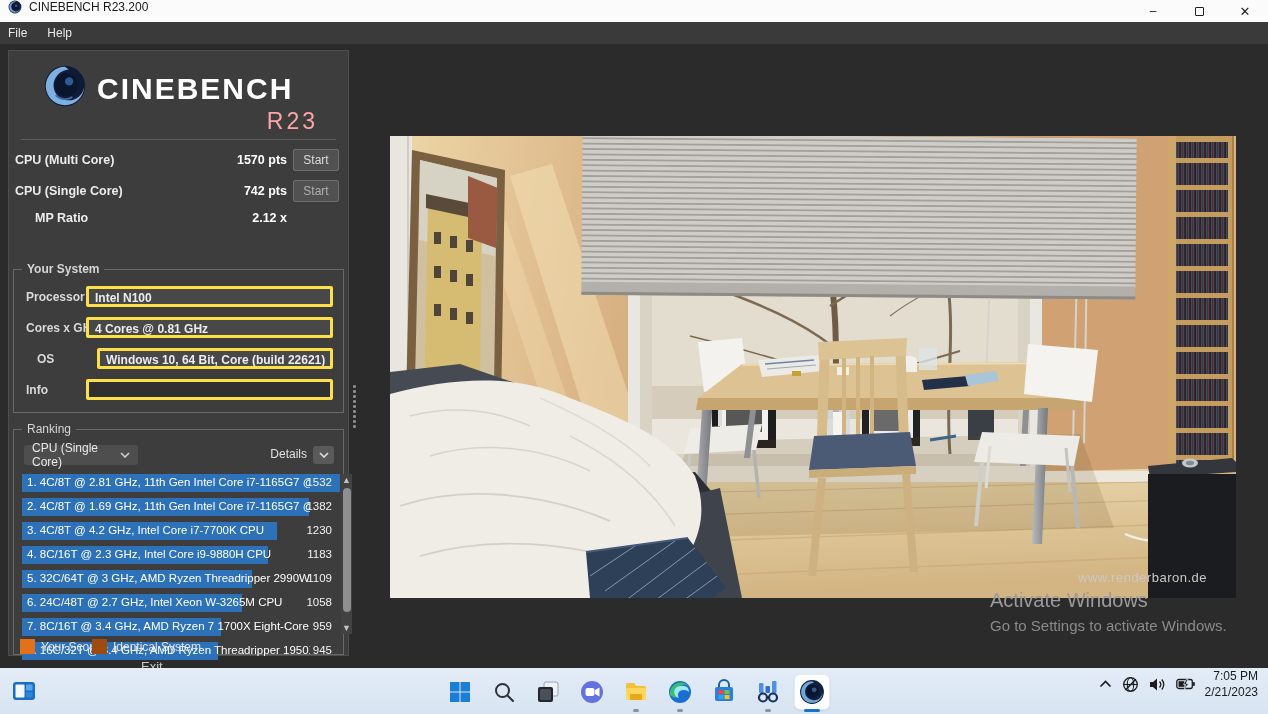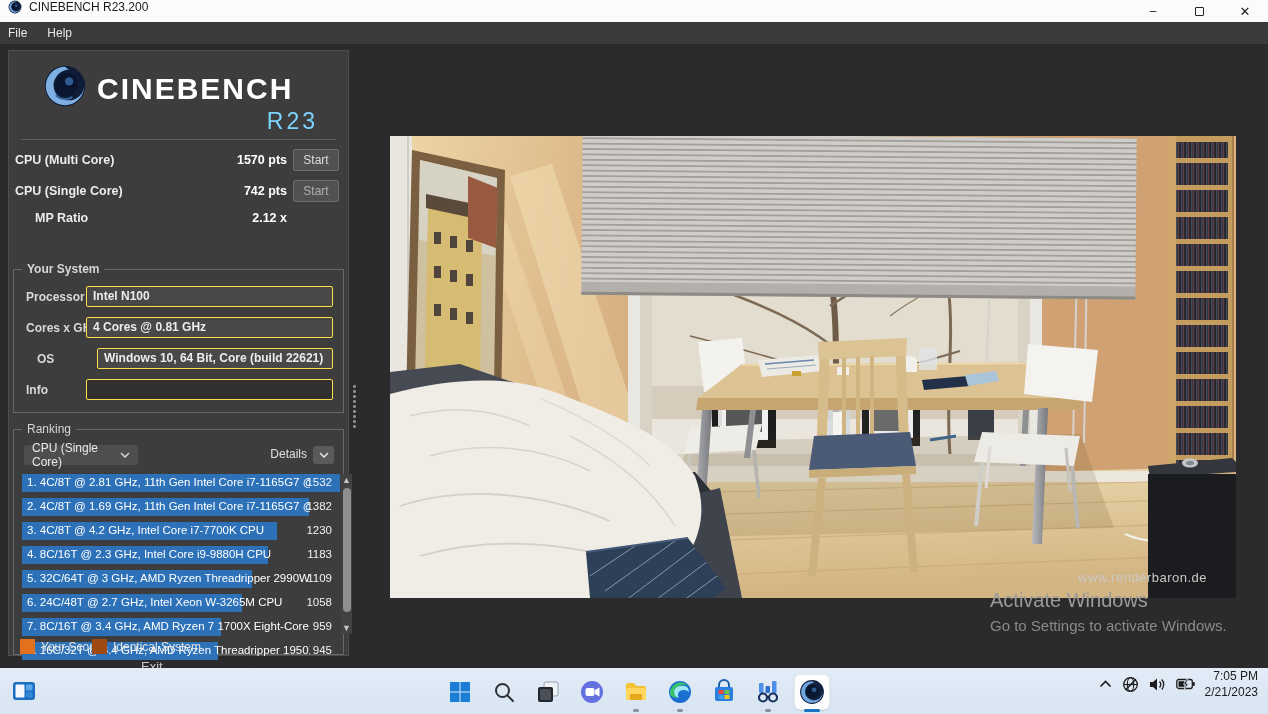--- a/index.html
+++ b/index.html
@@ -19,36 +19,36 @@
 
   
   .menubar { position:absolute; left:0; top:22px; width:1268px; height:22px; background:#3a3a3a; display:flex; align-items:center; }
   .menu-item { color:#e8e8e8; font-size:12px; padding:0 10px; height:22px; display:flex; align-items:center; }
   .menu-item:first-child { padding-left:8px; }
 
   
   .panel { position:absolute; left:8px; top:50px; width:341px; height:606px; background:#3d3d3d; border:1px solid #4e4e4e; }
   .logo-icon { position:absolute; left:34px; top:13px; width:44px; height:44px; }
   .brand-name { position:absolute; left:88px; top:21px; font-size:30px; font-weight:700; letter-spacing:2px; color:#ffffff; }
-  .brand-ver { position:absolute; right:30px; top:57px; font-size:23px; letter-spacing:3px; color:#7dd3fc; font-weight:400; }
+  .brand-ver { position:absolute; right:30px; top:57px; font-size:23px; letter-spacing:3px; color:#fca5a5; font-weight:400; }
   .panel-divider { position:absolute; left:12px; right:12px; top:88px; height:1px; background:#5c5c5c; }
 
   .bench-row { position:absolute; left:6px; right:6px; height:24px; }
   .bench-label { position:absolute; left:0; top:4px; font-size:12.5px; font-weight:700; color:#ececec; }
   .bench-label.indent { left:20px; }
   .bench-value { position:absolute; right:55px; top:4px; font-size:12.5px; font-weight:700; color:#ffffff; }
   .start-btn { position:absolute; right:3px; top:0px; width:46px; height:22px; background:#515151; border:1px solid #6e6e6e; border-radius:2px; color:#dcdcdc; font-size:12px; display:flex; align-items:center; justify-content:center; }
   .start-btn.dim { color:#b0b0b0; }
 
   .groupbox { position:absolute; left:4px; right:4px; border:1px solid #696969; }
   .group-legend { position:absolute; left:8px; top:-8px; background:#3d3d3d; padding:0 5px; font-size:12px; color:#d6d6d6; }
 
   .sys-row { position:absolute; left:8px; right:8px; height:22px; }
   .sys-label { position:absolute; left:4px; top:4px; font-size:12px; color:#d9d9d9; }
-  .sys-field { position:absolute; left:64px; right:2px; top:0; height:21px; background:#484848; border:1px solid #fde047; border-radius:2px; color:#ececec; font-size:12px; line-height:19px; padding:0 6px; white-space:nowrap; overflow:hidden; }
+  .sys-field { position:absolute; left:64px; right:2px; top:0; height:21px; background:#484848; border:3px solid #fde047; border-radius:2px; color:#ececec; font-size:12px; line-height:19px; padding:0 6px; white-space:nowrap; overflow:hidden; }
   .sys-field.empty { background:#303030; }
 
   .rank-dropdown { position:absolute; left:10px; top:15px; width:114px; height:20px; background:#4e4e4e; border-radius:3px; color:#e8e8e8; font-size:12px; display:flex; align-items:center; padding:0 8px; }
   .rank-dropdown .chev { margin-left:auto; }
   .details-label { position:absolute; right:36px; top:17px; font-size:12px; color:#e0e0e0; }
   .details-btn { position:absolute; right:9px; top:16px; width:21px; height:18px; background:#5a5a5a; border-radius:3px; display:flex; align-items:center; justify-content:center; }
   .chev svg, .details-btn svg { display:block; }
 
   .rank-list { position:absolute; left:8px; top:44px; width:318px; }
   .rank-row { position:relative; height:24px;padding-left:24px; }

